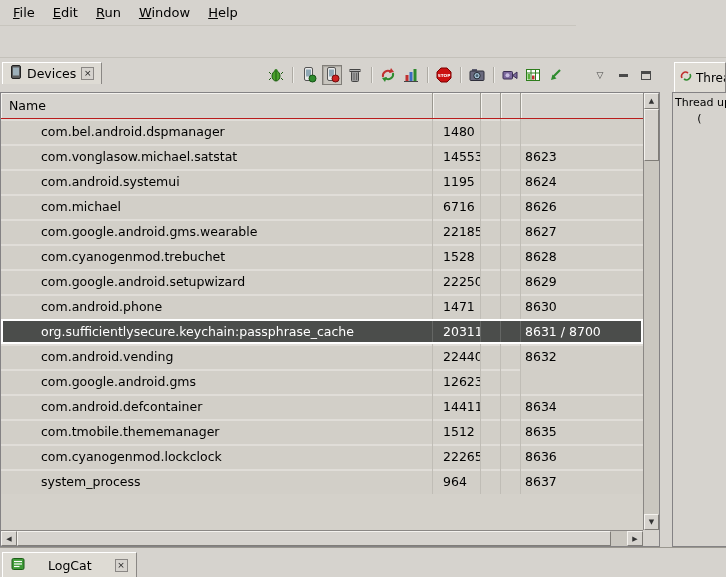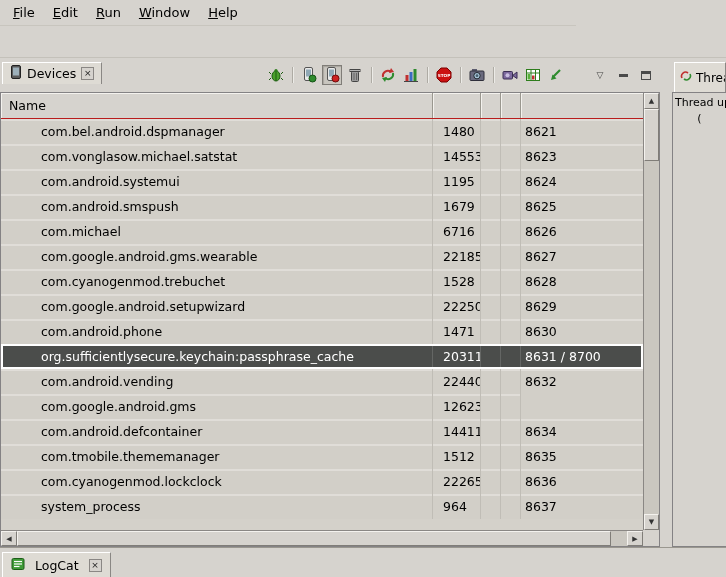--- a/index.html
+++ b/index.html
@@ -65,21 +65,21 @@
   
   .right-panel{position:absolute;left:672px;top:58px;width:54px;height:489px;}
   .rtabrow{position:relative;height:34px;}
   .rtab{position:absolute;left:2px;top:4px;height:30px;display:flex;align-items:center;gap:4px;padding:0 5px;background:#dedbd4;border:1px solid #8a8784;border-bottom:none;border-top-color:#fff;border-left-color:#fff;width:52px;overflow:hidden;white-space:nowrap;font-size:12px;}
   .right-content{position:absolute;left:0;top:34px;width:54px;height:455px;border:1px solid #848284;border-right:none;background:#d6d3ce;padding:3px 2px;font-size:11px;overflow:hidden;}
   .rline1{white-space:nowrap;}
   .rline2{text-align:center;margin-top:3px;}
 
   
   .bottom-bar{position:absolute;left:0;top:547px;width:726px;height:30px;border-top:1px solid #9a978f;background:#d6d3ce;}
-  .logcat-tab{position:absolute;left:2px;top:4px;height:26px;display:flex;align-items:center;gap:10px;padding:0 8px;background:#dedbd4;border:1px solid #8a8784;border-bottom:none;border-top-color:#fff;border-left-color:#fff;font-size:12.5px;}
+  .logcat-tab{position:absolute;left:2px;top:4px;height:26px;display:flex;align-items:center;gap:23px;padding:0 8px;background:#dedbd4;border:1px solid #8a8784;border-bottom:none;border-top-color:#fff;border-left-color:#fff;font-size:12.5px;}
 </style>
 </head>
 <body>
 
 <div class="menubar">
   <span class="menu-item">File</span>
   <span class="menu-item">Edit</span>
   <span class="menu-item">Run</span>
   <span class="menu-item">Window</span>
   <span class="menu-item">Help</span>
@@ -212,42 +212,34 @@
       <div class="hcell hc-b"></div>
       <div class="hcell hc-port"></div>
     </div>
 
     <div class="tbody">
         <div class="trow">
           <div class="cell name">com.bel.android.dspmanager</div>
           <div class="cell pid">1480</div>
           <div class="cell cA"></div>
           <div class="cell cB"></div>
-          <div class="cell port">8621</div>
         </div>
         <div class="trow">
           <div class="cell name">com.vonglasow.michael.satstat</div>
           <div class="cell pid">14553</div>
           <div class="cell cA"></div>
           <div class="cell cB"></div>
           <div class="cell port">8623</div>
         </div>
         <div class="trow">
           <div class="cell name">com.android.systemui</div>
           <div class="cell pid">1195</div>
           <div class="cell cA"></div>
           <div class="cell cB"></div>
           <div class="cell port">8624</div>
-        </div>
-        <div class="trow">
-          <div class="cell name">com.android.smspush</div>
-          <div class="cell pid">1679</div>
-          <div class="cell cA"></div>
-          <div class="cell cB"></div>
-          <div class="cell port">8625</div>
         </div>
         <div class="trow">
           <div class="cell name">com.michael</div>
           <div class="cell pid">6716</div>
           <div class="cell cA"></div>
           <div class="cell cB"></div>
           <div class="cell port">8626</div>
         </div>
         <div class="trow">
           <div class="cell name">com.google.android.gms.wearable</div>

